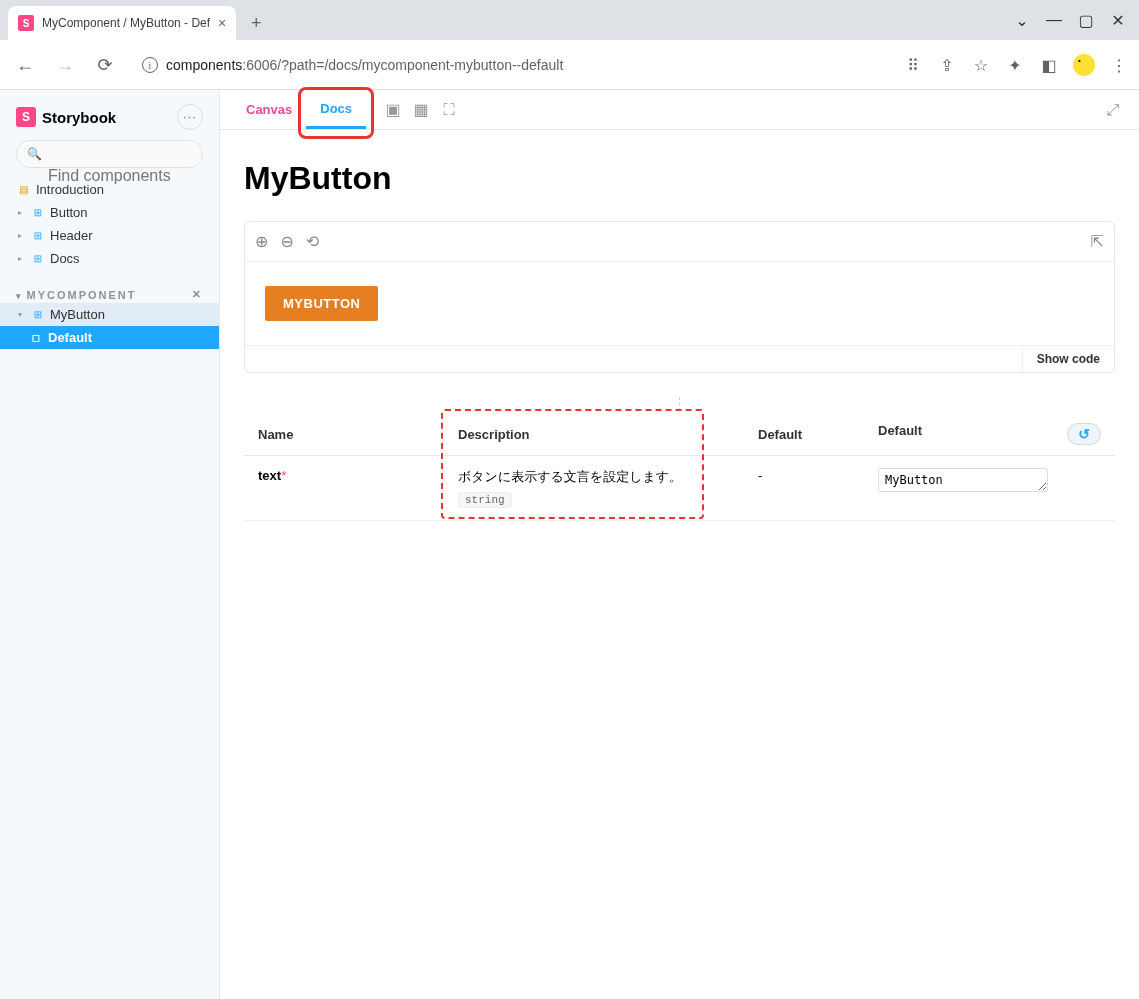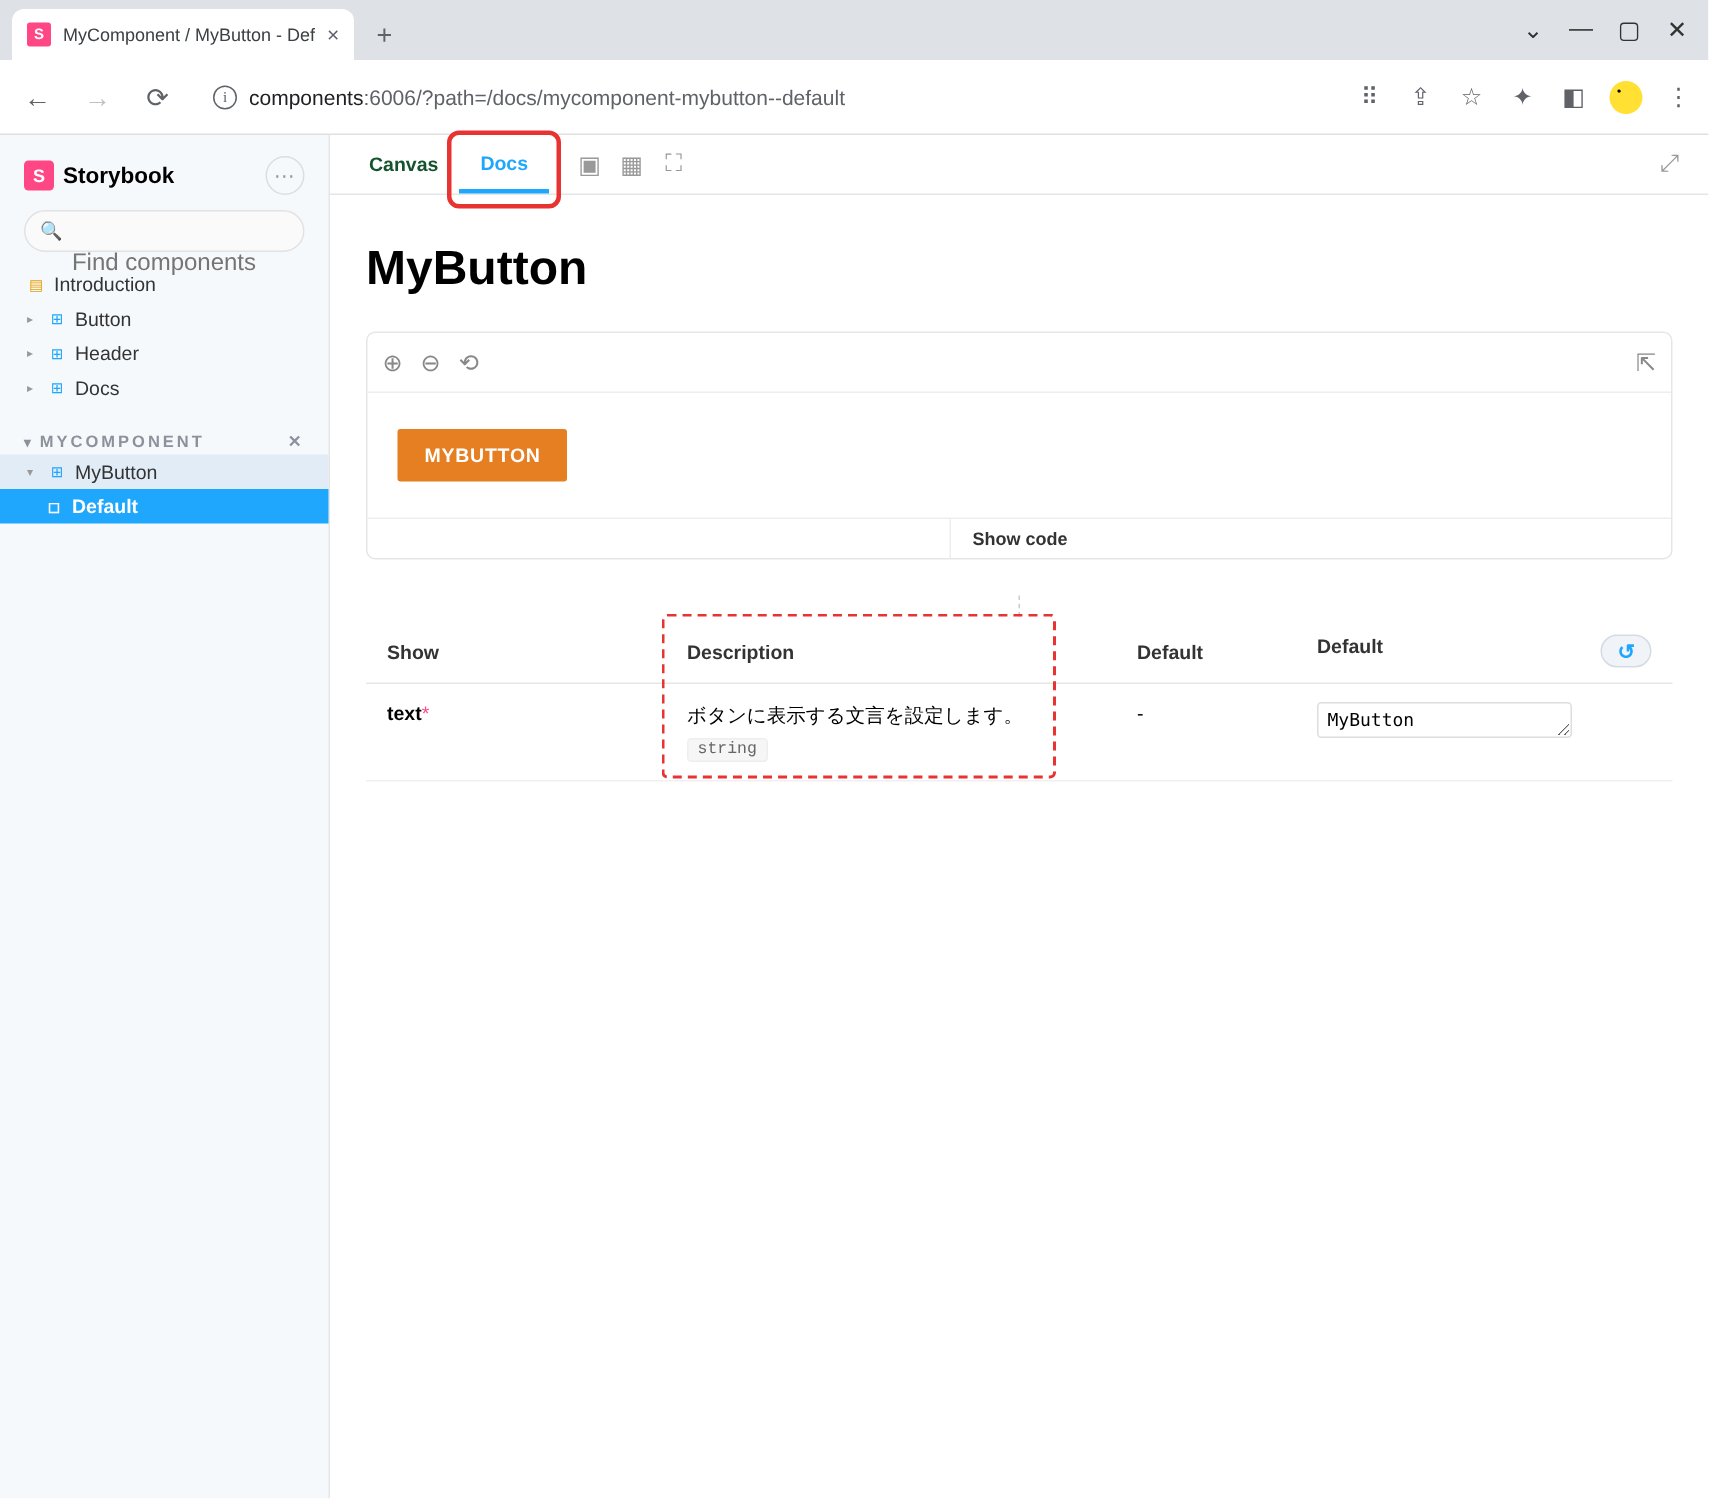--- a/index.html
+++ b/index.html
@@ -50,36 +50,36 @@
 .tree-item.selected { background: #1ea7fd; color: #fff; font-weight: 700; }
 .ti-icon { width: 12px; height: 12px; display: inline-flex; align-items: center; justify-content: center; font-size: 10px; }
 .ti-doc { color: #e69d00; }
 .ti-comp { color: #1ea7fd; }
 .tree-item.selected .ti-icon { color: #fff; }
 .caret-item { color: #999; font-size: 8px; width: 8px; }
 
 
 .main { flex: 1; display: flex; flex-direction: column; background: #fff; }
 .toolbar { height: 40px; border-bottom: 1px solid #e6e6e6; display: flex; align-items: stretch; padding: 0 12px; gap: 0; }
-.tb-tab { padding: 0 14px; display: flex; align-items: center; font-size: 13px; font-weight: 700; color: #14532d; cursor: pointer; position: relative; }
+.tb-tab { padding: 0 14px; display: flex; align-items: center; font-size: 13px; font-weight: 700; color: #ec4899; cursor: pointer; position: relative; }
 .tb-tab.active { color: #1ea7fd; border-bottom: 3px solid #1ea7fd; }
 .tb-sep { width: 1px; background: #e6e6e6; margin: 8px 6px; }
 .tb-icon { width: 28px; display: flex; align-items: center; justify-content: center; color: #999; }
 .tb-right { margin-left: auto; display: flex; align-items: center; }
 .highlight-docs { position: absolute; border: 3px solid #e83333; border-radius: 8px; left: 298px; top: 87px; width: 76px; height: 52px; pointer-events: none; }
 
 .content { flex: 1; padding: 30px 24px; overflow: auto; }
 .page-title { font-size: 32px; font-weight: 900; color: #000; margin-bottom: 24px; }
 
 .preview-box { border: 1px solid #e6e6e6; border-radius: 6px; margin-bottom: 24px; }
 .preview-toolbar { height: 40px; border-bottom: 1px solid #eee; display: flex; align-items: center; padding: 0 10px; gap: 12px; color: #888; }
 .preview-toolbar .spacer { flex: 1; }
 .preview-body { padding: 24px 20px; }
 .my-button { background: #e67e22; color: #fff; border: none; padding: 10px 18px; font-weight: 700; font-size: 13px; border-radius: 2px; letter-spacing: 0.5px; }
-.preview-footer { display: flex; justify-content: center; border-top: 1px solid #eee; }
+.preview-footer { display: flex; justify-content: flex-end; border-top: 1px solid #eee; }
 .show-code { padding: 6px 14px; font-size: 12px; font-weight: 700; color: #333; border-left: 1px solid #eee; cursor: pointer; }
 
 .args-table { width: 100%; border-collapse: collapse; }
 .args-table th { text-align: left; font-size: 13px; font-weight: 700; color: #333; padding: 10px 14px; border-bottom: 1px solid #e6e6e6; }
 .args-table td { padding: 12px 14px; font-size: 13px; vertical-align: top; border-bottom: 1px solid #f0f0f0; }
 .prop-name { font-weight: 700; }
 .req-star { color: #ff4785; }
 .type-tag { display: inline-block; background: #f6f6f6; border: 1px solid #eee; border-radius: 3px; padding: 1px 6px; font-family: Liberation Mono, monospace; font-size: 11px; color: #666; margin-top: 6px; }
 .reset-btn { background: #f0f3f7; border: 1px solid #d5dbe3; border-radius: 14px; padding: 2px 10px; color: #1ea7fd; font-size: 14px; float: right; }
 .ctrl-input { width: 170px; font-family: ui-monospace, Menlo, Consolas, monospace; font-size: 12px; padding: 4px 6px; border: 1px solid #ddd; border-radius: 3px; resize: both; }
@@ -212,21 +212,21 @@
           <div class="show-code">Show code</div>
         </div>
       </div>
 
       <div class="divider-handle"></div>
 
       <div style="position:relative;">
         <table class="args-table">
           <thead>
             <tr>
-              <th style="width:200px;">Show</th>
+              <th style="width:200px;">Name</th>
               <th style="width:300px;">Description</th>
               <th style="width:120px;">Default</th>
               <th>
                 <span>Default</span>
                 <span class="reset-btn">↺</span>
               </th>
             </tr>
           </thead>
           <tbody>
             <tr>

